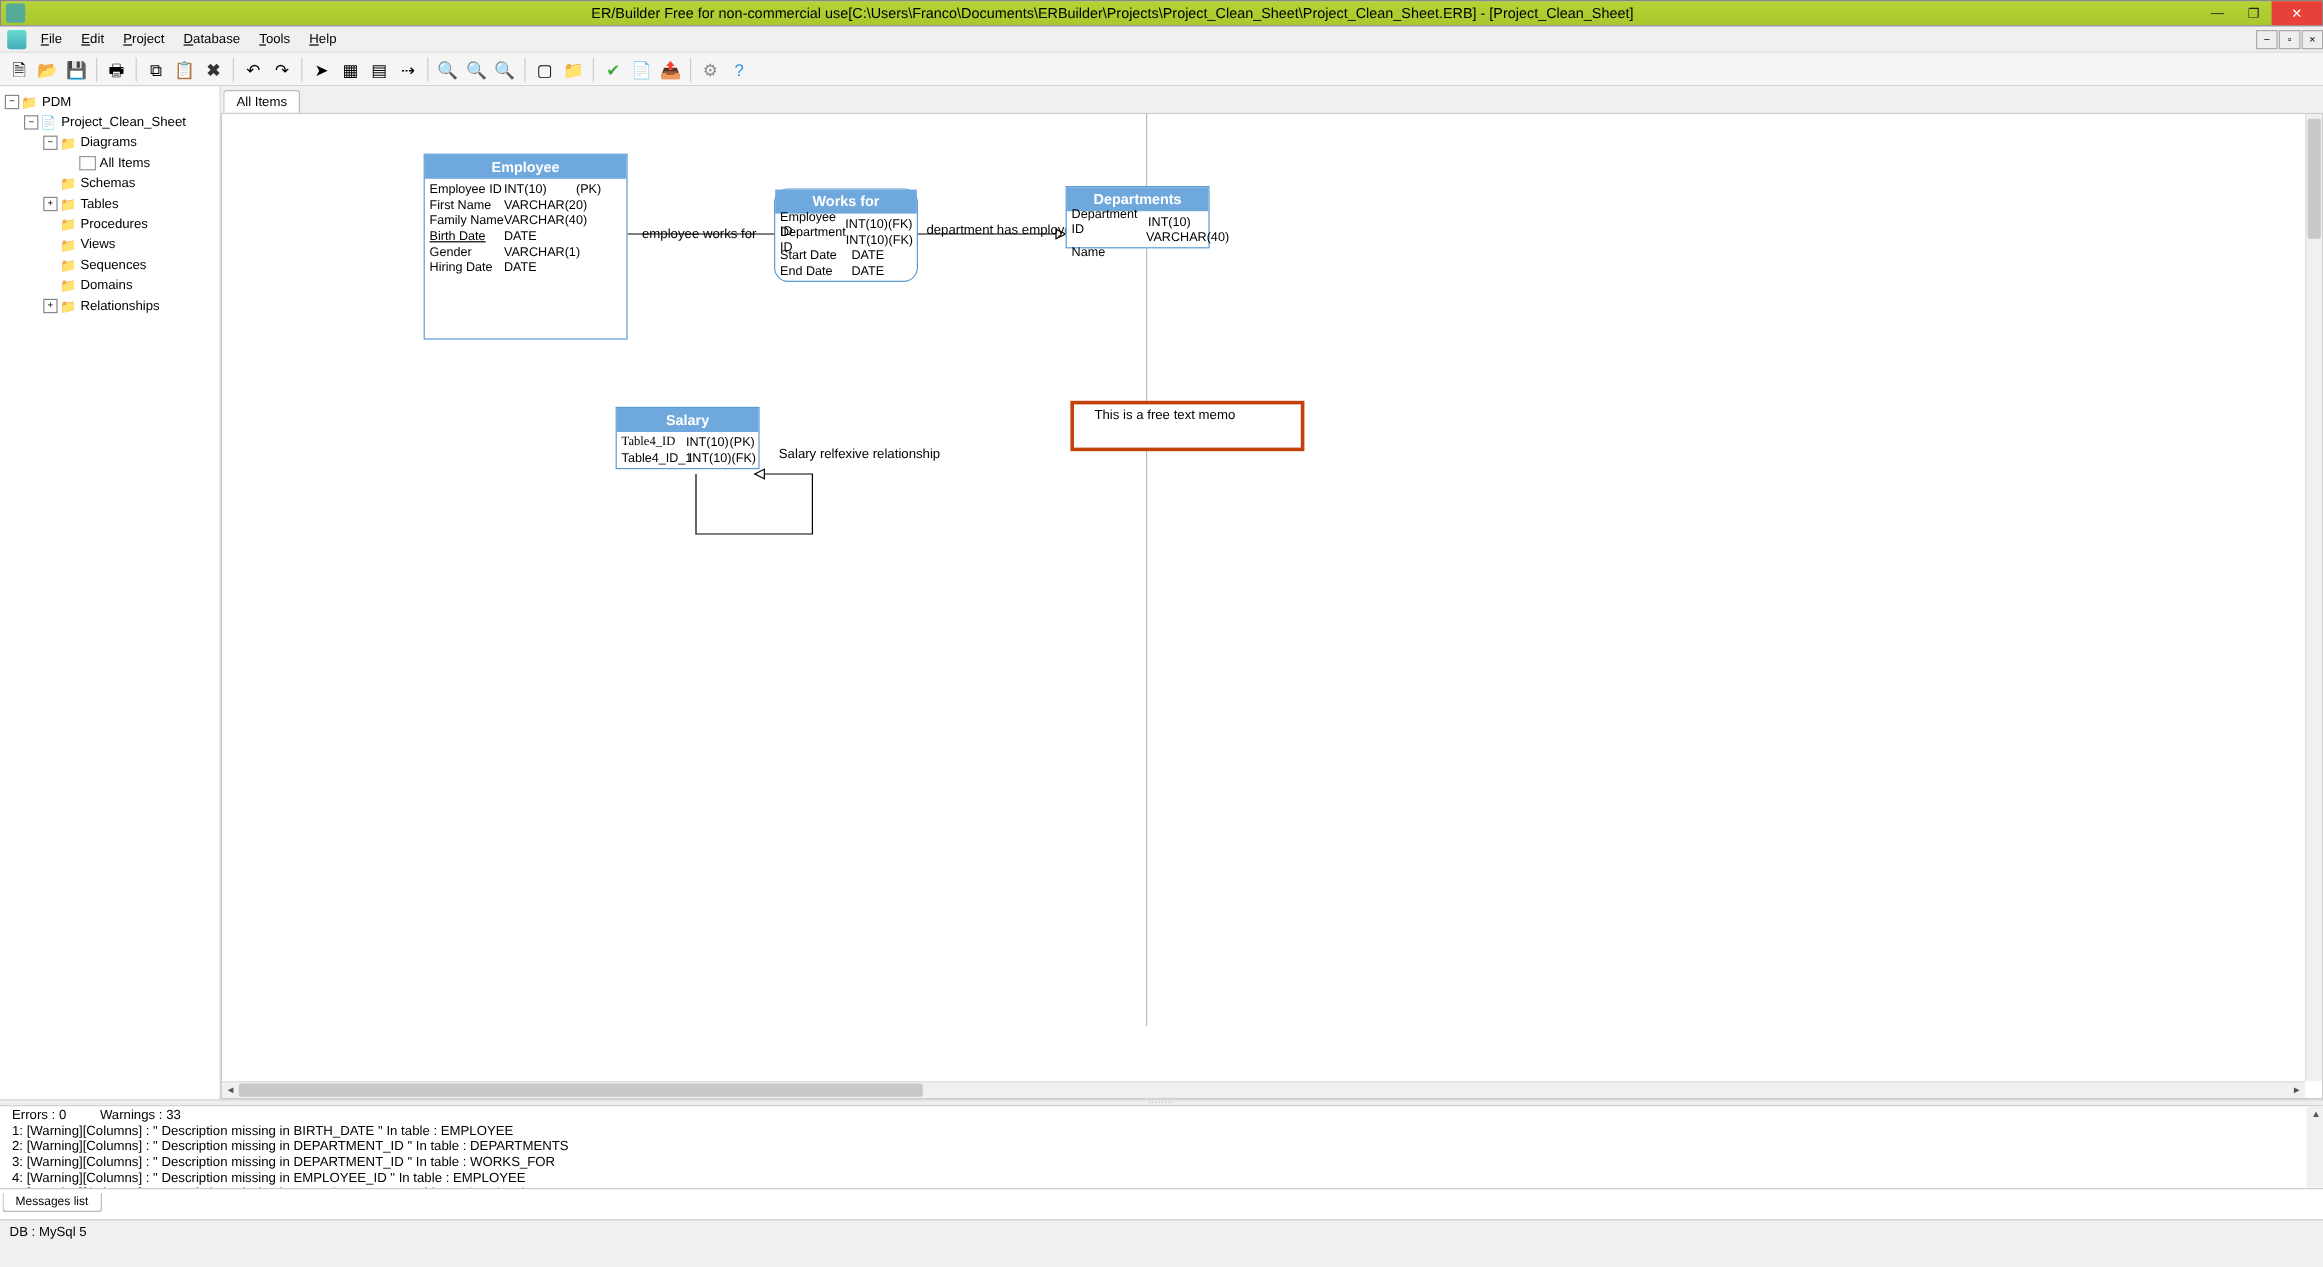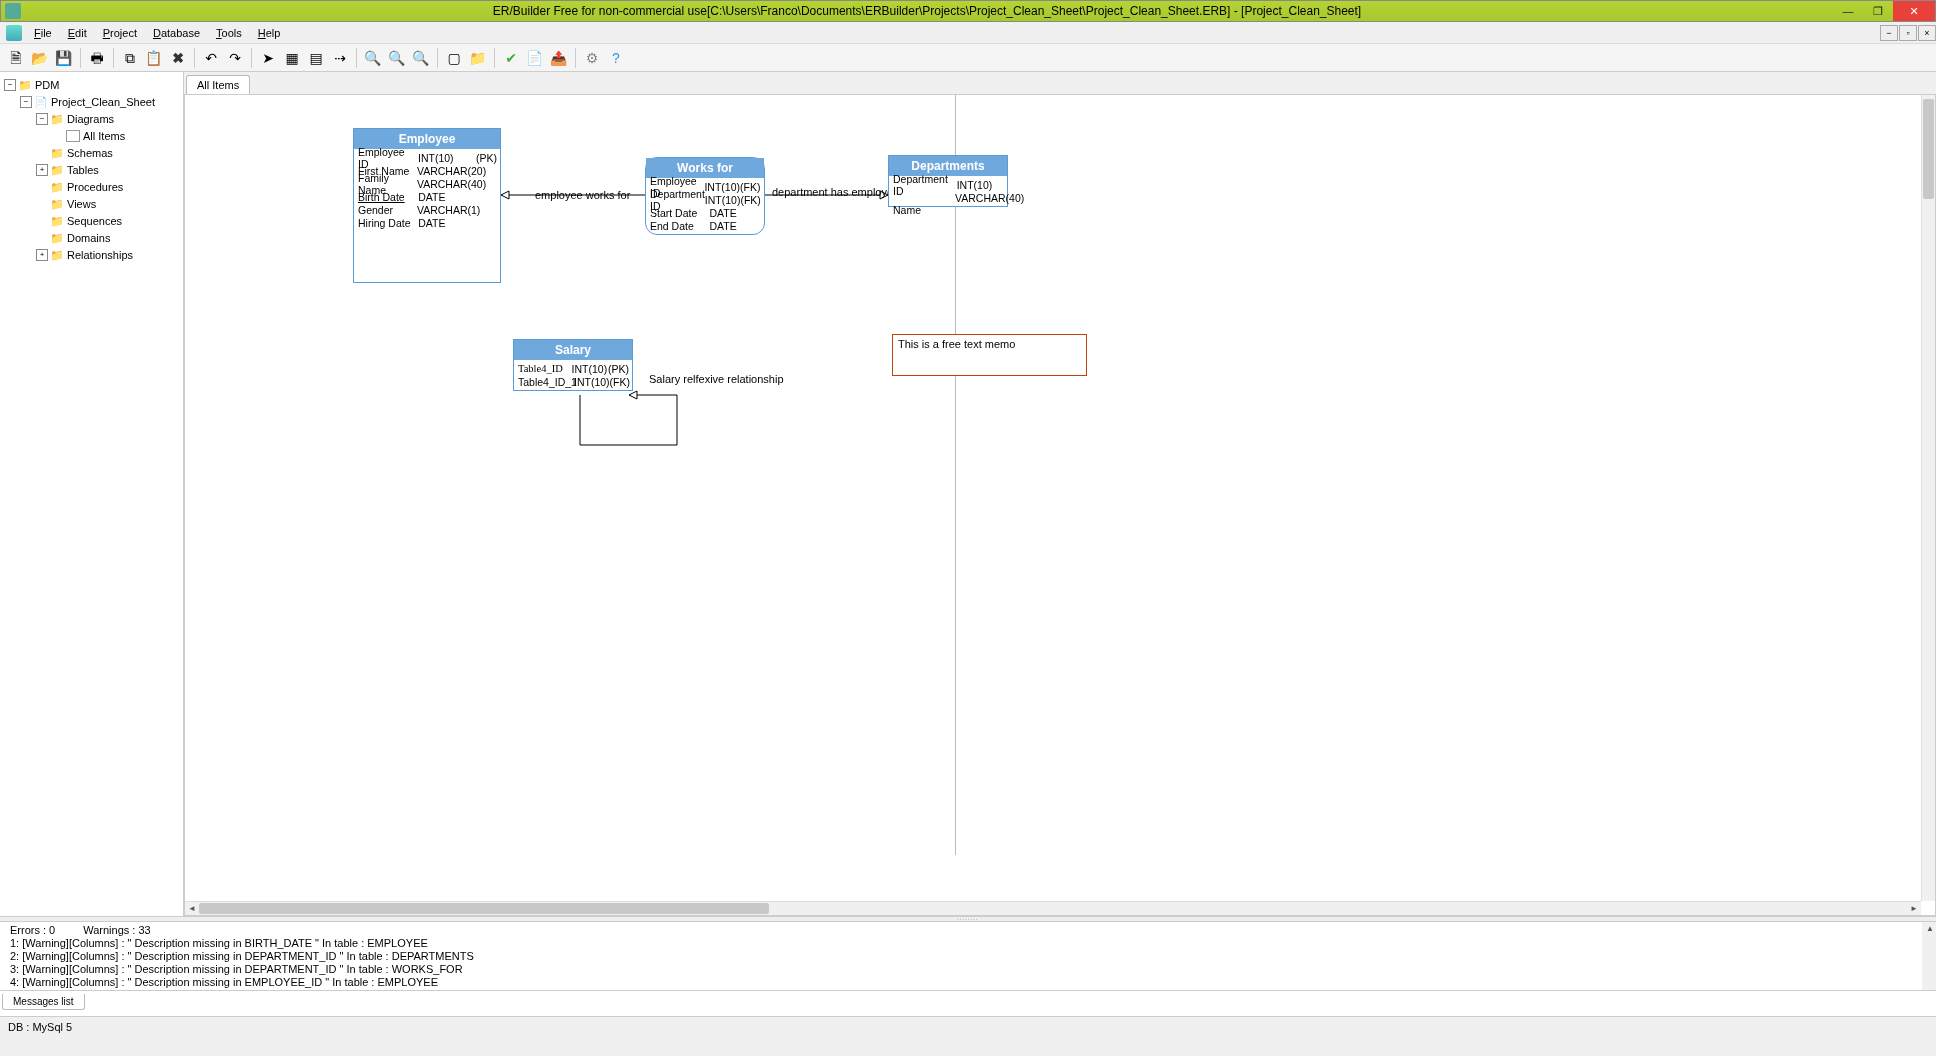--- a/index.html
+++ b/index.html
@@ -41,21 +41,21 @@
 .canvas { position: absolute; inset: 0 14px 14px 0; background: #fff; }
 
 .entity { position: absolute; border: 1px solid #5a9bd5; background: #fff; }
 .entity-header { background: #6fa8dc; color: #fff; font-weight: bold; text-align: center; padding: 3px 0; font-size: 12px; }
 .entity-body { padding: 2px 4px; font-size: 10.5px; }
 .entity-row { display: flex; height: 13px; align-items: center; }
 .col-name { width: 78px; }
 .col-type { width: 78px; }
 .col-key { width: 26px; text-align: right; }
 
-.memo { position: absolute; border: 1px solid #c2410c; background: #fff; padding: 3px 5px; font-size: 11px; }
+.memo { position: absolute; border: 3px solid #c2410c; background: #fff; padding: 3px 17px; font-size: 11px; }
 
 .rel-label { position: absolute; font-size: 11px; color: #000; white-space: nowrap; }
 
 svg.connector { position: absolute; overflow: visible; pointer-events: none; }
 
 .vscroll { position: absolute; right: 0; top: 0; bottom: 14px; width: 14px; background: #f0f0f0; border-left: 1px solid #ddd; }
 .vscroll-thumb { position: absolute; left: 1px; right: 1px; background: #c8c8c8; border-radius: 2px; }
 .hscroll { position: absolute; left: 0; right: 14px; bottom: 0; height: 14px; background: #f0f0f0; border-top: 1px solid #ddd; }
 .hscroll-thumb { position: absolute; top: 1px; bottom: 1px; background: #c8c8c8; border-radius: 2px; }
 .hscroll-arrow { position: absolute; top: 0; bottom: 0; width: 14px; display: flex; align-items: center; justify-content: center; font-size: 8px; color: #555; }
@@ -258,21 +258,21 @@
           <polygon points="703,100 695,96 695,104" fill="#fff" stroke="#000"></polygon>
 
           <polyline points="444,300 492,300 492,350 395,350 395,300" fill="none" stroke="#000"></polyline>
           <polygon points="444,300 452,296 452,304" fill="#fff" stroke="#000"></polygon>
         </svg>
 
         <div class="rel-label" style="left:350px;top:94px">employee works for</div>
         <div class="rel-label" style="left:587px;top:91px">department has employees</div>
         <div class="rel-label" style="left:464px;top:278px">Salary relfexive relationship</div>
 
-        <div class="entity" id="ent-employee" style="left:168px;top:33px;width:148px;height:155px">
+        <div class="entity" id="ent-employee" style="left:168px;top:33px;width:170px;height:155px">
           <div class="entity-header">Employee</div>
           <div class="entity-body">
               <div class="entity-row">
                 <span class="col-name" style="width: 62px;">Employee ID</span>
                 <span class="col-type" style="width: 60px;">INT(10)</span>
                 <span class="col-key" style="width: 20px;">(PK)</span>
               </div>
               <div class="entity-row">
                 <span class="col-name" style="width: 62px;">First Name</span>
                 <span class="col-type" style="width: 60px;">VARCHAR(20)</span>

